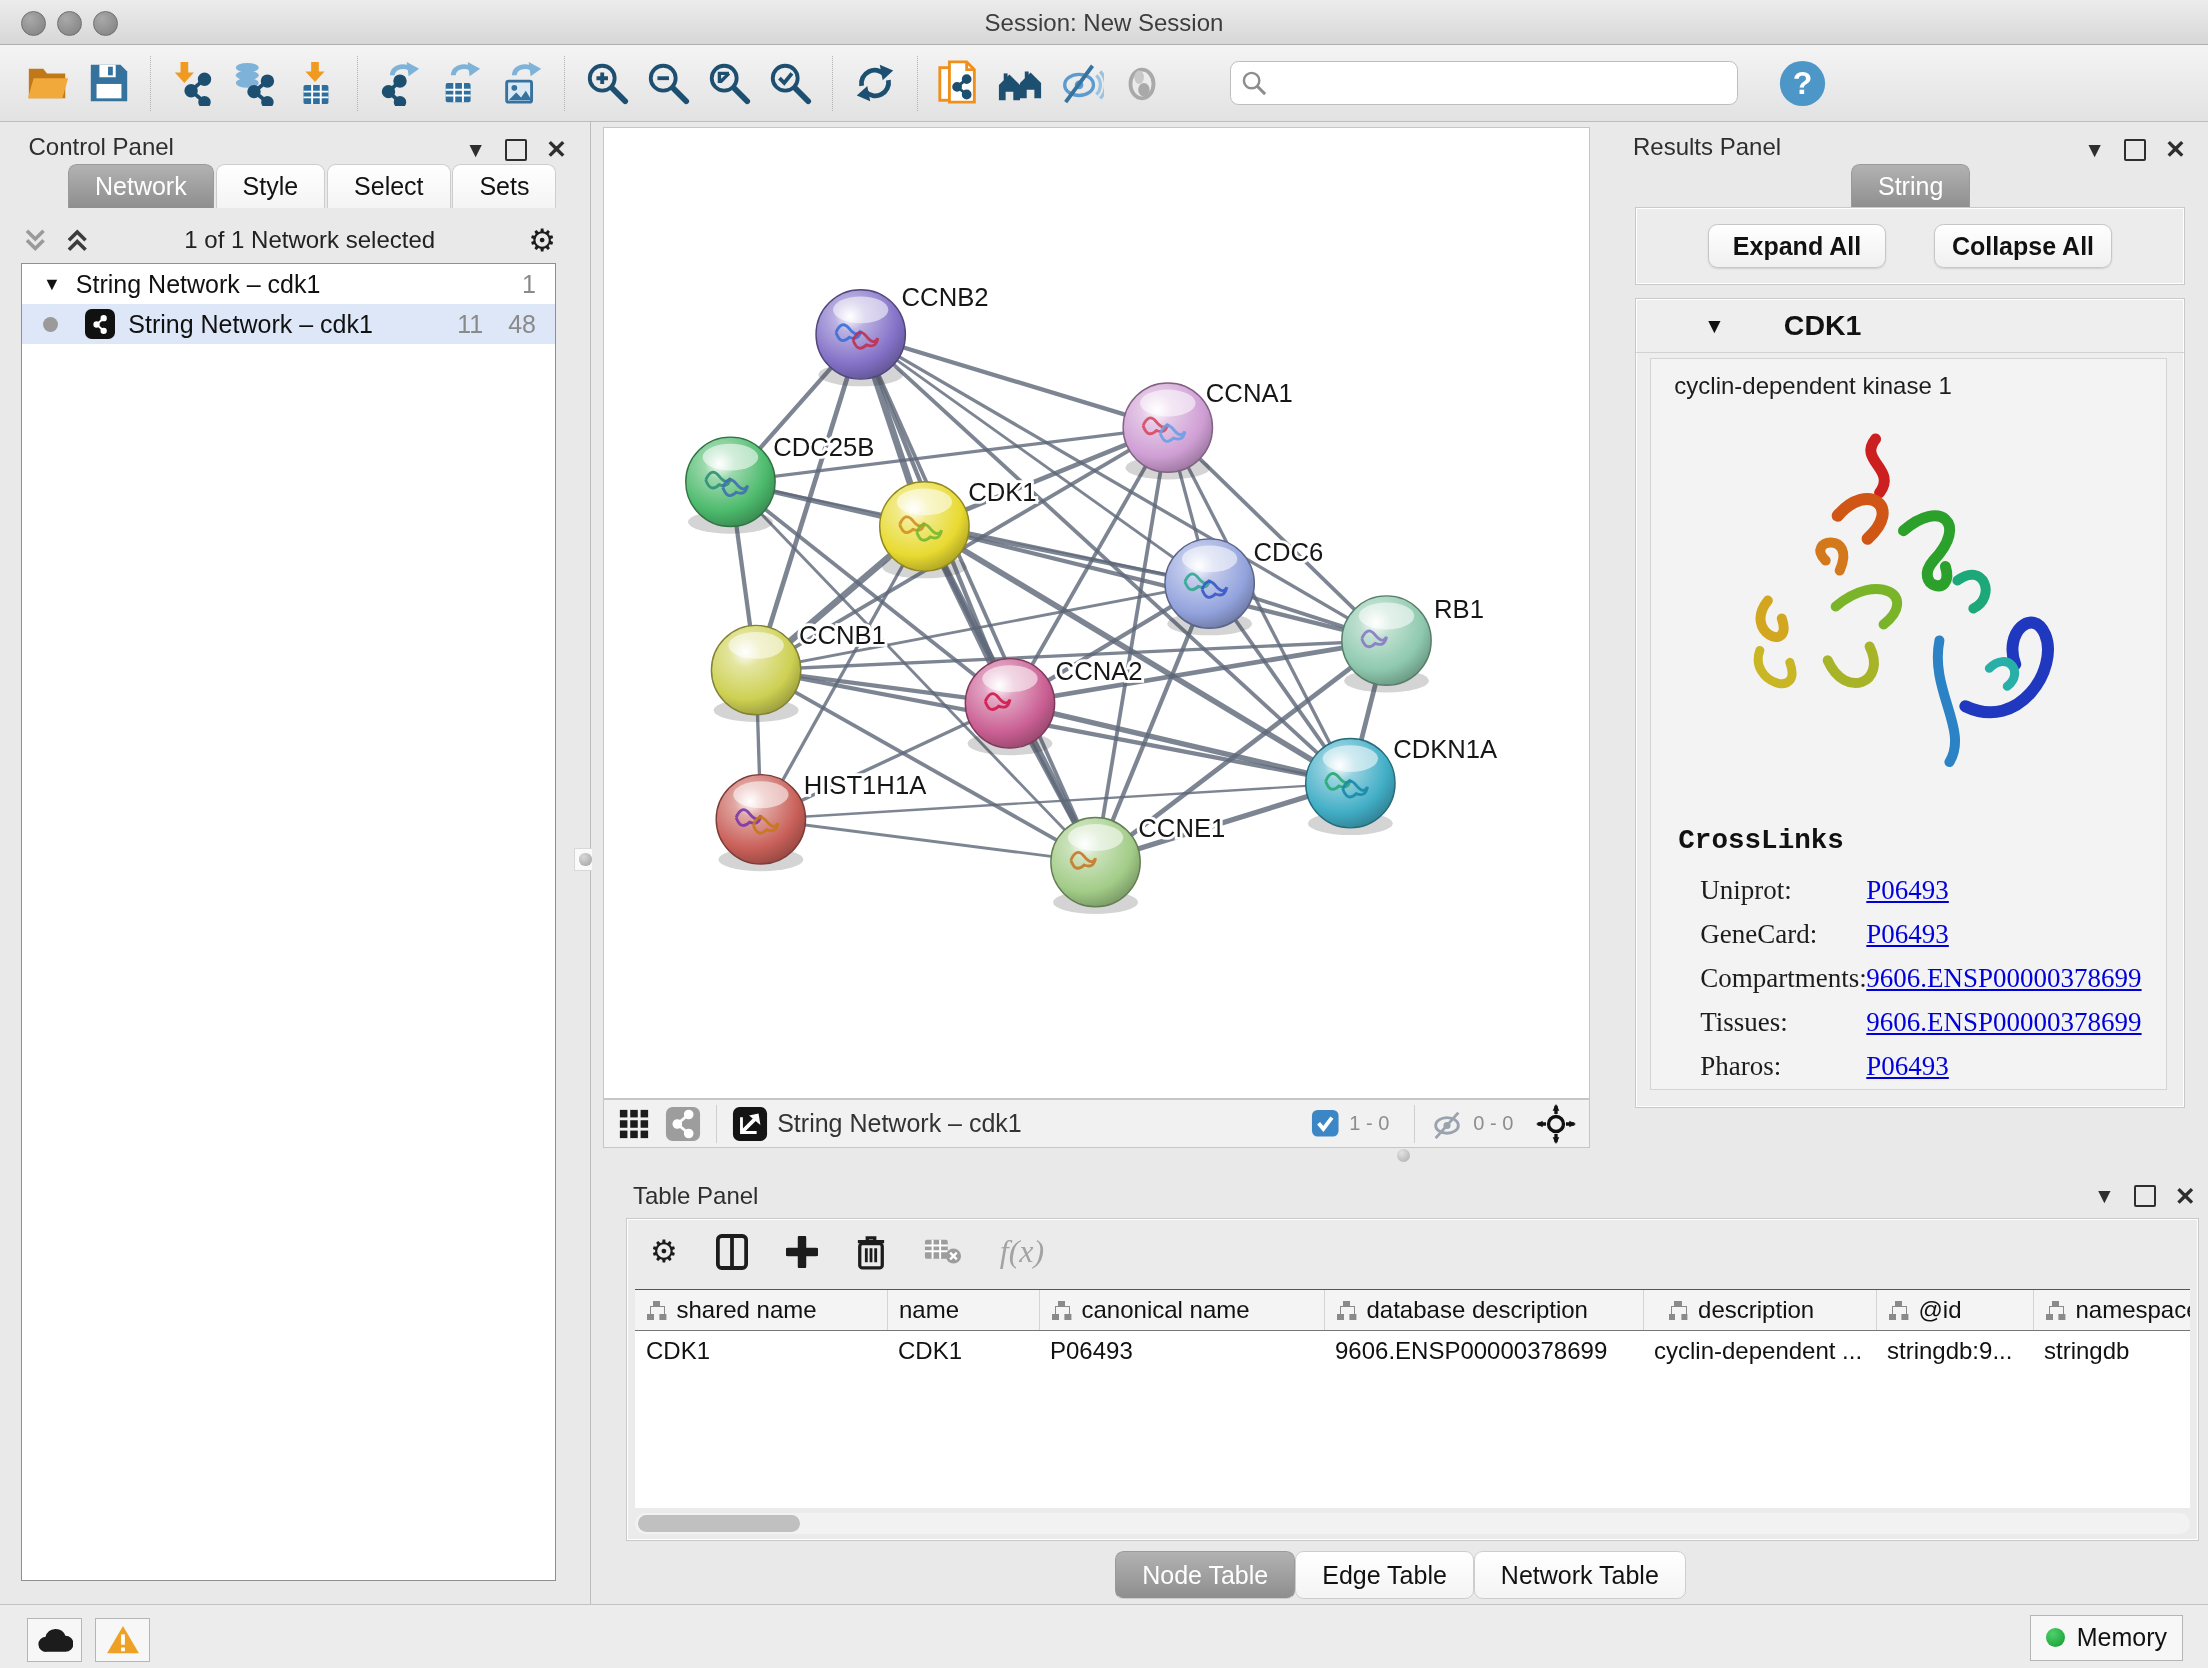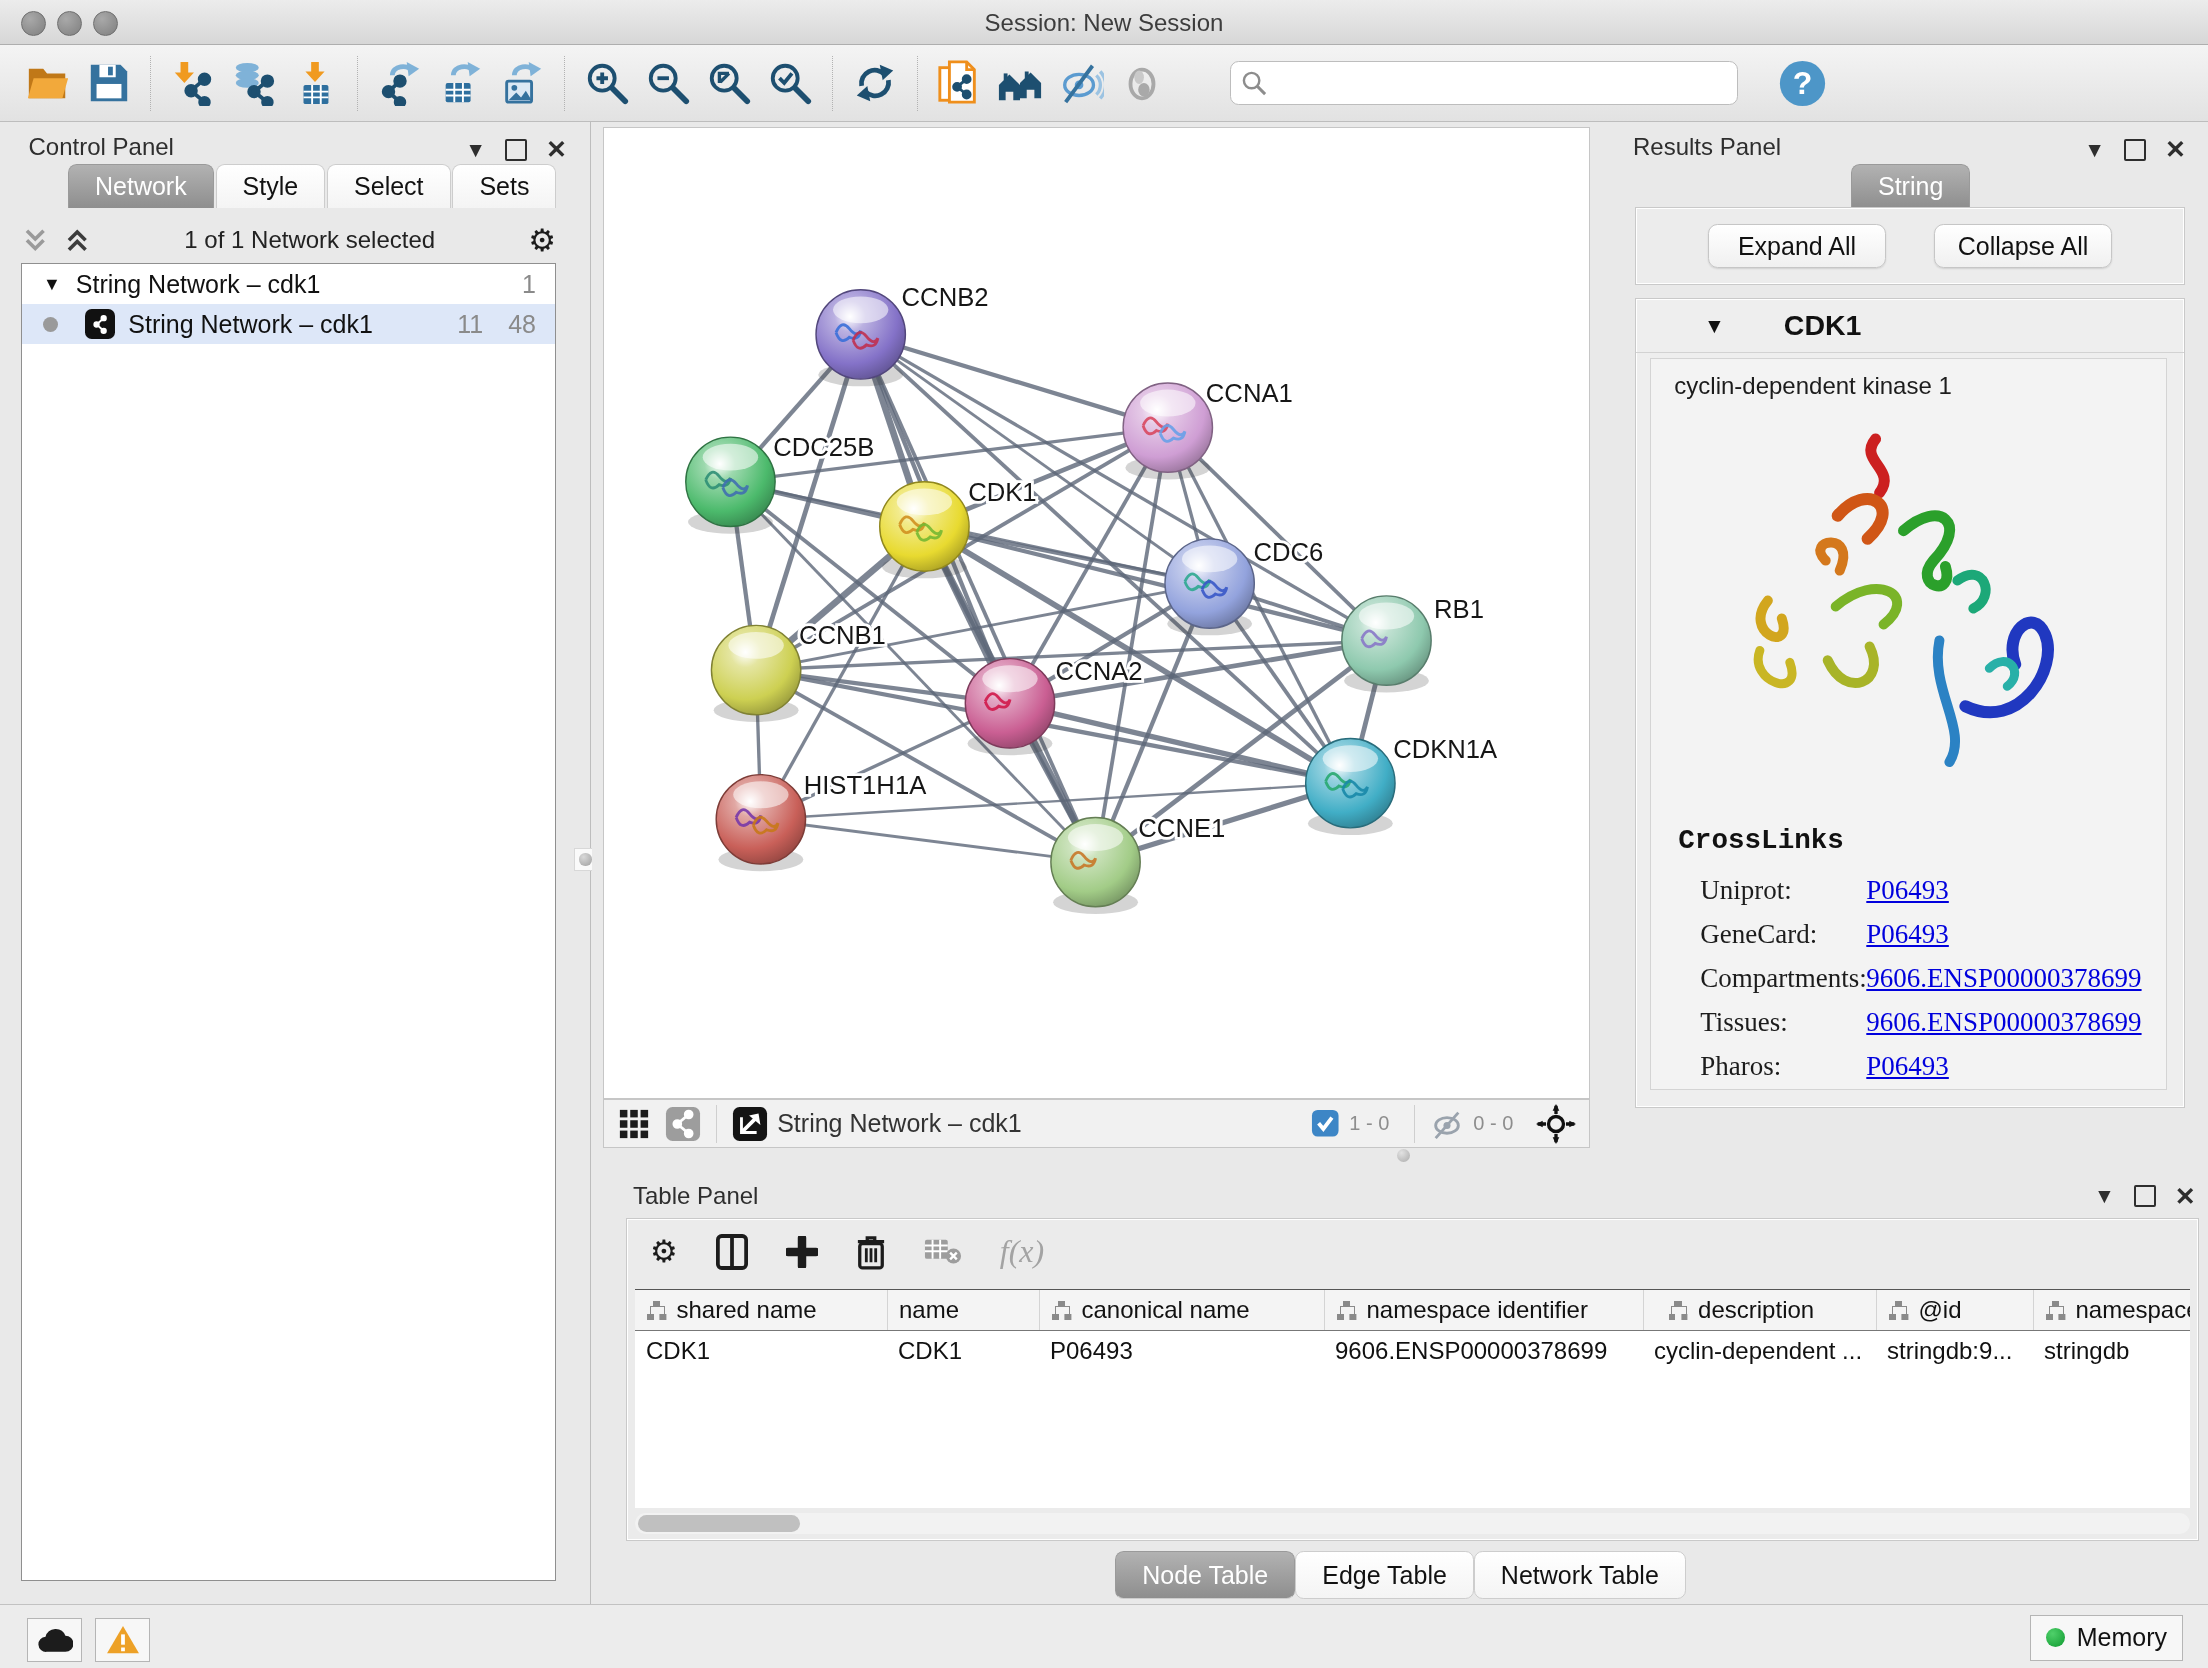--- a/index.html
+++ b/index.html
@@ -64,21 +64,21 @@
   .split-handle i{width:12.4px;height:12.4px;border-radius:50%;
     background:radial-gradient(circle at 35% 30%,#d9d9d9,#9f9f9f);display:block;}
   .h-dot{position:absolute;left:805px;top:1027px;width:13.3px;height:13.3px;border-radius:50%;
     background:radial-gradient(circle at 35% 30%,#e2e2e2,#ababab);}
   
   .results{position:absolute;left:1016px;top:0;width:601px;height:1050px;}
   .rp-head{position:absolute;left:25px;top:11.4px;}
   .rp-tab{position:absolute;left:243px;top:42px;}
   .rp-boxA{position:absolute;left:27px;top:85px;width:550px;height:78px;background:#ececec;
     border:1.9px solid #c9c9c9;box-shadow:inset 0 0 0 1px #fff;box-sizing:border-box;
-    display:flex;align-items:center;justify-content:center;gap:48px;}
+    display:flex;align-items:center;justify-content:center;gap:48px;font-weight:bold;}
   .rp-btn{min-width:176px;height:42px;border:1px solid #c6c6c6;border-radius:9.5px;
     background:linear-gradient(#ffffff,#f0f0f0);font-size:25px;color:#111;
     display:flex;align-items:center;justify-content:center;box-shadow:0 1px 1.9px rgba(0,0,0,.12);}
   .rp-boxB{position:absolute;left:27px;top:176px;width:550px;height:810px;background:#eeeeee;
     border:1.9px solid #c9c9c9;box-shadow:inset 0 0 0 1px #fff;box-sizing:border-box;}
   .gene-head{height:53px;display:flex;align-items:center;border-bottom:1px solid #d2d2d2;}
   .gene-head .tri{margin-left:68px;font-size:21px;color:#111;}
   .gene-head .sym{margin-left:59px;font-size:28.5px;font-weight:bold;color:#111;}
   .gene-inner{position:absolute;left:14.3px;top:59px;width:517px;height:732px;background:#f3f3f3;
     border:1px solid #d4d4d4;box-sizing:border-box;overflow:hidden;}
@@ -745,21 +745,21 @@
           <div class="th" style="width: 285px;">
             <span class="flow-ic">
               <i></i>
             </span>
             <span>canonical name</span>
           </div>
           <div class="th" style="width: 319px;">
             <span class="flow-ic">
               <i></i>
             </span>
-            <span>namespace identifier</span>
+            <span>database description</span>
           </div>
           <div class="th" style="width: 233px; padding-left: 24px;">
             <span class="flow-ic">
               <i></i>
             </span>
             <span>description</span>
           </div>
           <div class="th" style="width: 157px;">
             <span class="flow-ic">
               <i></i>

